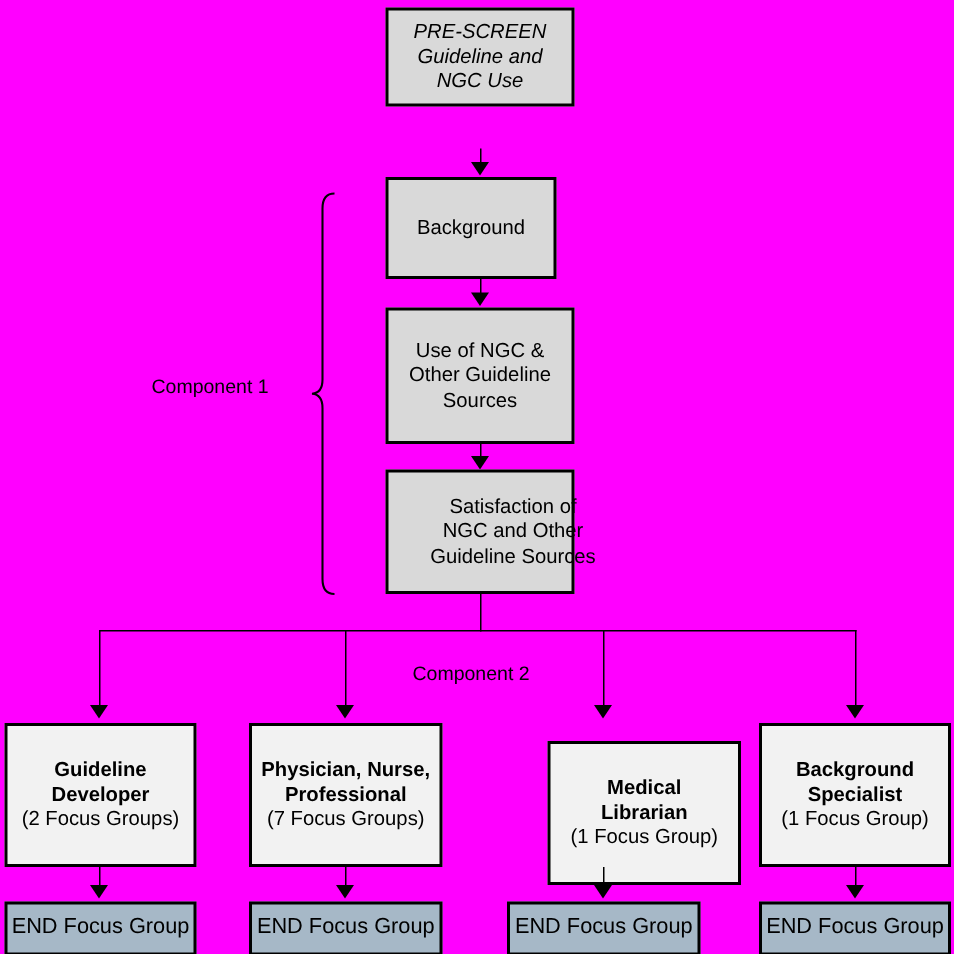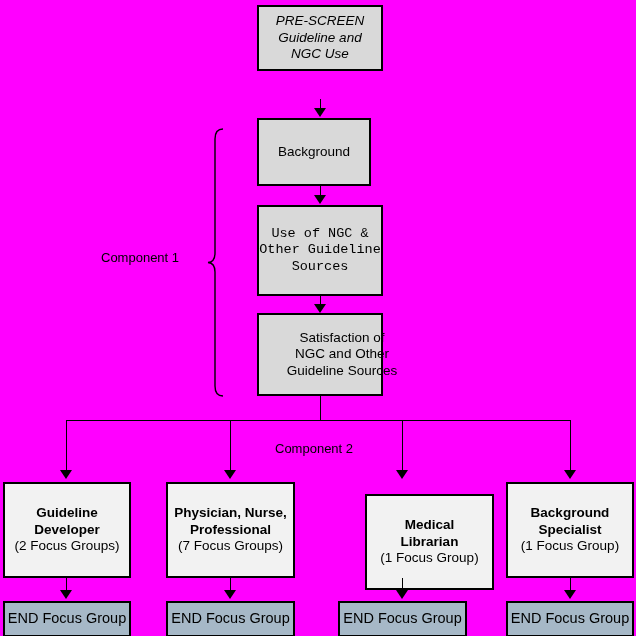--- a/index.html
+++ b/index.html
@@ -92,21 +92,21 @@
   <div class="vline" style="left:320px; top:99px; height:11px;"></div>
   <div class="arrow-down" style="left:314px; top:108px;"></div>
 
   <div class="box box-grey" style="left:257px; top:118px; width:114px; height:68px;">
     <span class="line-txt">Background</span>
   </div>
 
   <div class="vline" style="left:320px; top:186px; height:11px;"></div>
   <div class="arrow-down" style="left:314px; top:195px;"></div>
 
-  <div class="box box-grey" style="left:257px; top:205px; width:126px; height:91px;font-family:Liberation Mono, monospace;">
+  <div class="box box-grey" style="left:257px; top:205px; width:126px; height:91px;">
     <span class="line-txt">Use of NGC &amp;</span>
     <span class="line-txt">Other Guideline</span>
     <span class="line-txt">Sources</span>
   </div>
 
   <div class="vline" style="left:320px; top:296px; height:9px;"></div>
   <div class="arrow-down" style="left:314px; top:304px;"></div>
 
   <div class="box box-grey" style="left:257px; top:313px; width:126px; height:83px;padding-left:44px;">
     <span class="line-txt">Satisfaction of</span>

